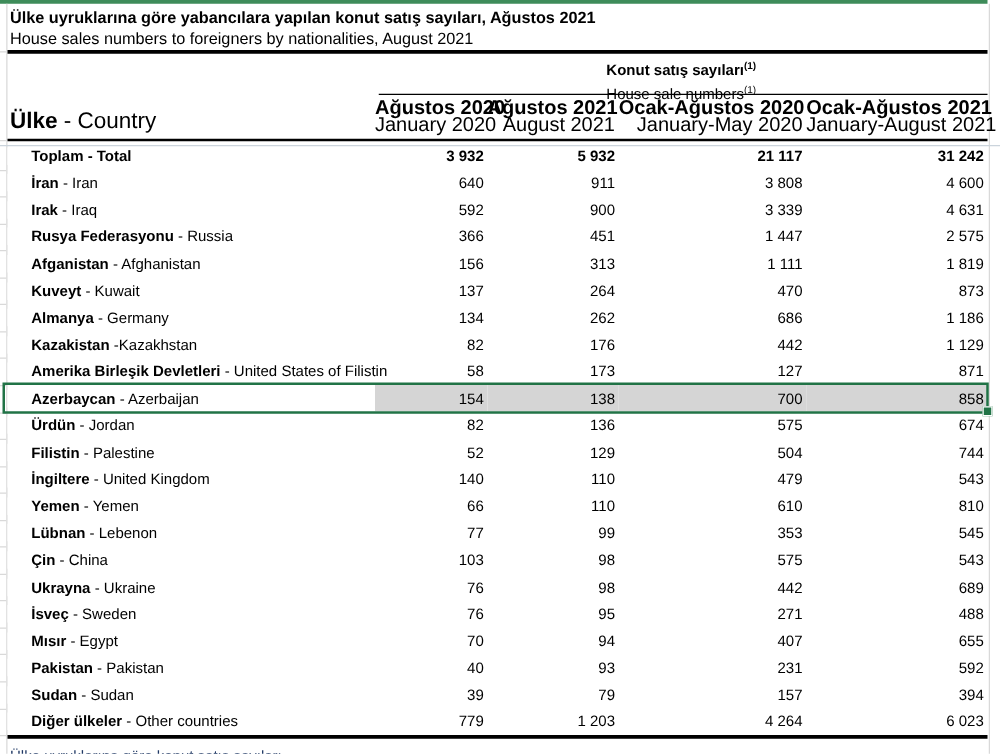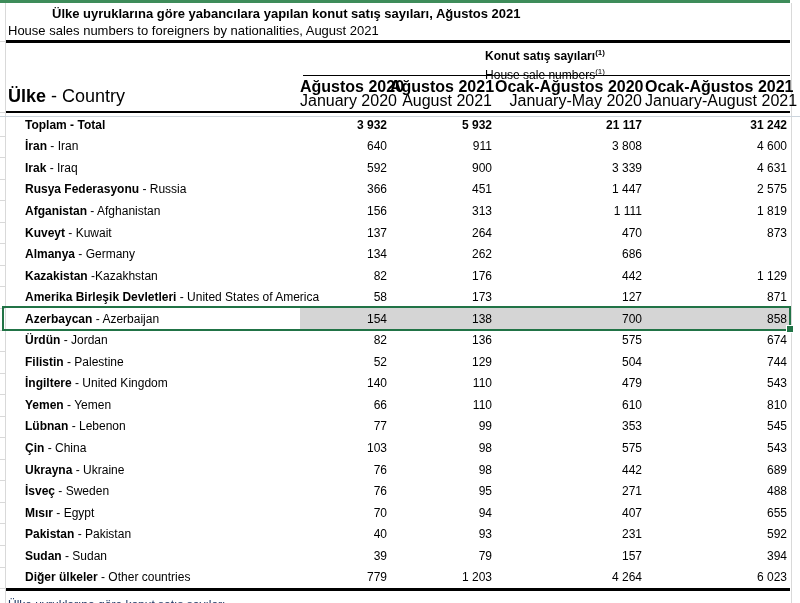--- a/index.html
+++ b/index.html
@@ -10,21 +10,21 @@
   }
   .abs{position:absolute;}
   
   .green-line{left:0;top:0;width:790px;height:3px;background:var(--accent_green);}
   .vline{width:1px;top:3px;height:600px;background:var(--gridline);}
   .vline.left{left:5px;}
   .vline.right{left:791px;}
   .tick{position:absolute;left:0;width:5px;height:1px;background:var(--gridline);}
   .pane-line{left:0;top:116px;width:800px;height:1px;background:var(--pane_line);}
   
-  .title-tr{left:8px;top:6px;font-size:13px;font-weight:bold;white-space:nowrap;margin-left:44px;}
+  .title-tr{left:8px;top:6px;font-size:13px;font-weight:bold;white-space:nowrap;}
   .title-en{left:8px;top:23px;font-size:13px;white-space:nowrap;}
   .rule{background:var(--rule);}
   .rule-thick-top{left:6px;top:40px;width:784px;height:3px;}
   .rule-spanner{left:303px;top:75px;width:487px;height:1px;}
   .rule-header{left:6px;top:111px;width:784px;height:2px;}
   .rule-thick-bottom{left:6px;top:588px;width:784px;height:3px;}
   
   .spanner{left:300px;top:45px;width:490px;text-align:center;font-size:12px;line-height:15px;}
   .spanner .sp-tr{font-weight:bold;}
   sup{font-size:8px;}
@@ -159,30 +159,31 @@
       <div class="cell num">137</div>
       <div class="cell num">264</div>
       <div class="cell num">470</div>
       <div class="cell num">873</div>
     </div>
     <div class="row">
       <div class="cell country"><b>Almanya</b><span> - Germany</span></div>
       <div class="cell num">134</div>
       <div class="cell num">262</div>
       <div class="cell num">686</div>
+      <div class="cell num">1 186</div>
     </div>
     <div class="row">
       <div class="cell country"><b>Kazakistan</b><span> -Kazakhstan</span></div>
       <div class="cell num">82</div>
       <div class="cell num">176</div>
       <div class="cell num">442</div>
       <div class="cell num">1 129</div>
     </div>
     <div class="row">
-      <div class="cell country"><b>Amerika Birleşik Devletleri</b><span> - United States of America</span></div>
+      <div class="cell country"><b>Amerika Birleşik Devletleri</b><span> - United States of Filistin</span></div>
       <div class="cell num">58</div>
       <div class="cell num">173</div>
       <div class="cell num">127</div>
       <div class="cell num">871</div>
     </div>
     <div class="row selected">
       <div class="cell country"><b>Azerbaycan</b><span> - Azerbaijan</span></div>
       <div class="cell num">154</div>
       <div class="cell num">138</div>
       <div class="cell num">700</div>

